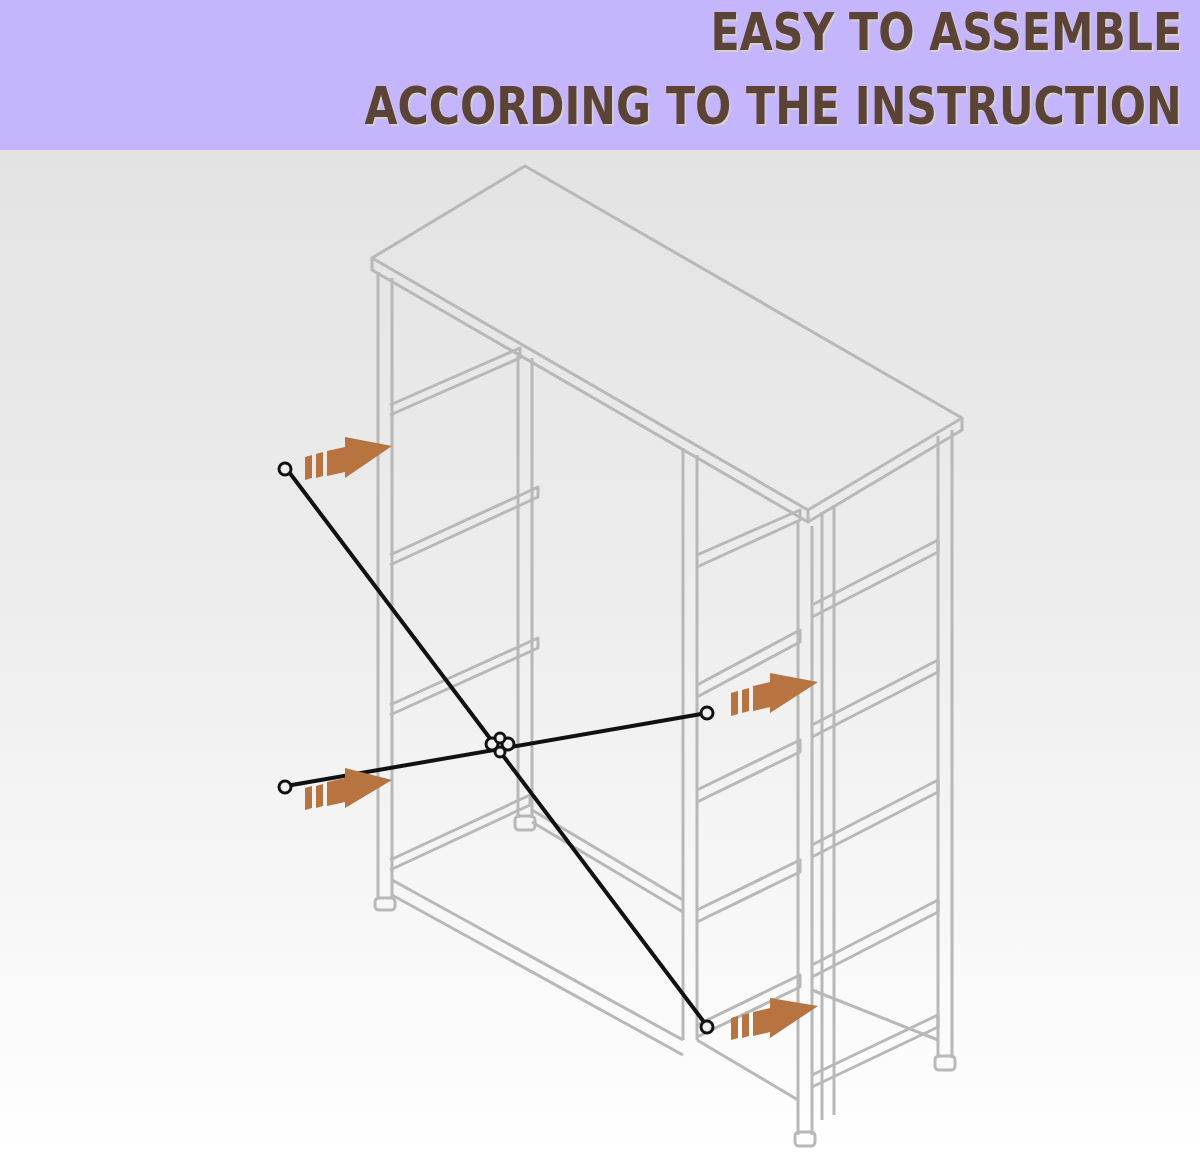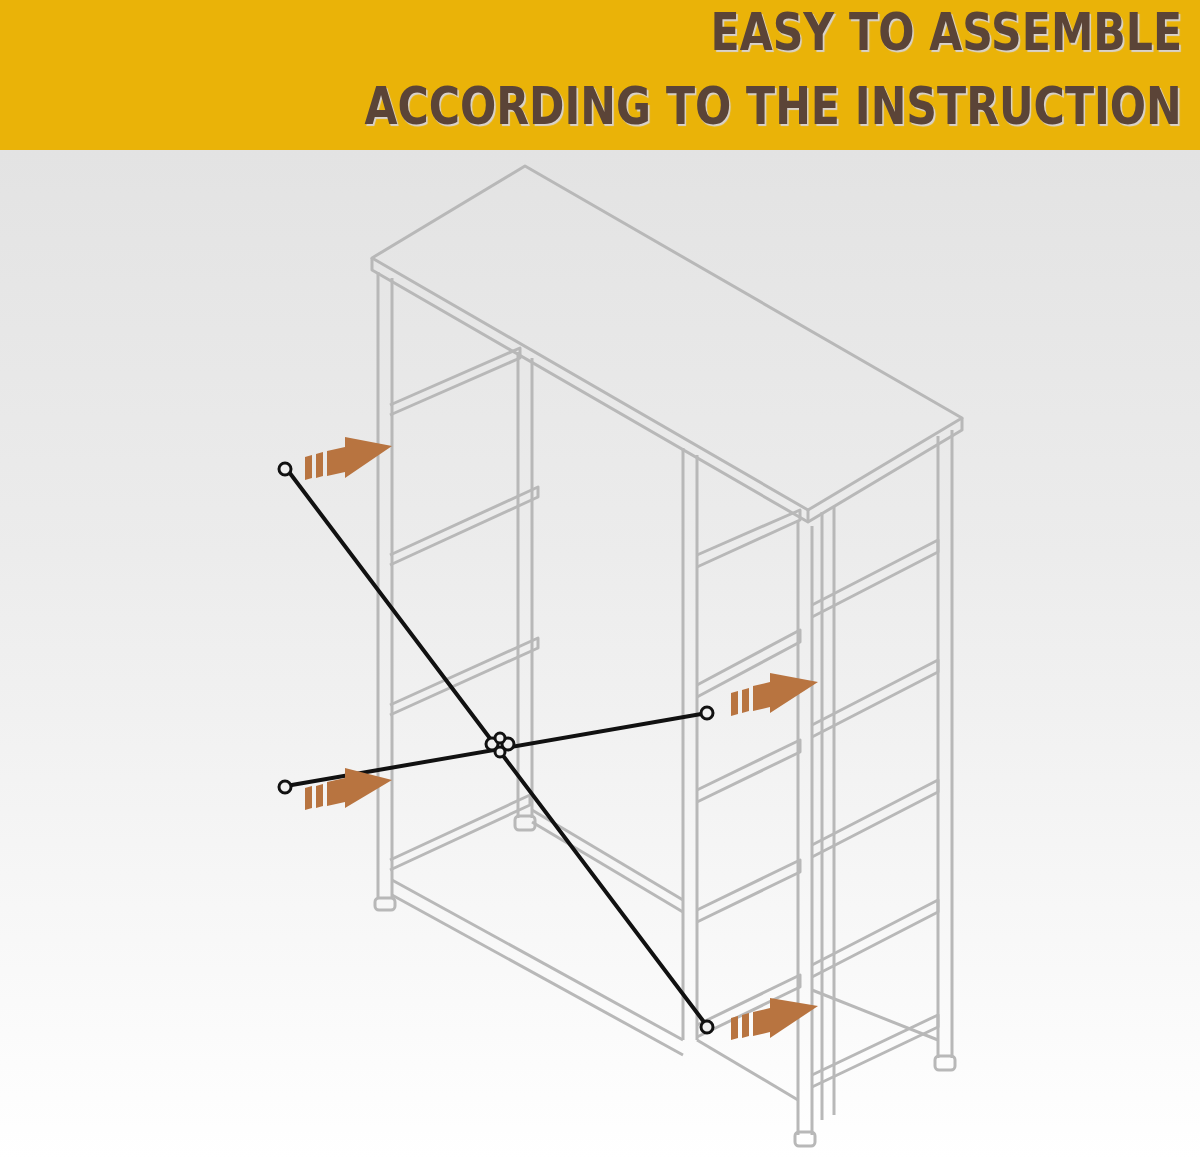--- a/index.html
+++ b/index.html
@@ -1,17 +1,17 @@
 <!DOCTYPE html>
 <html><head>
 <meta charset="utf-8">
 <style>
   html, body { margin: 0; padding: 0; }
   body { width: 1200px; height: 1160px; background: #ffffff; overflow: hidden; position: relative; font-family: "Liberation Sans", sans-serif; }
-  .header { position: absolute; left: 0; top: 0; width: 1200px; height: 150px; background: #eab308; }
+  .header { position: absolute; left: 0; top: 0; width: 1200px; height: 150px; background: #c4b5fd; }
   .title-line { position: absolute; right: 18px; font-family: "DejaVu Sans", sans-serif; font-weight: bold; color: #5b4437; letter-spacing: 0px; text-shadow: 2px 2px 1px #d8d2cc; white-space: nowrap; transform-origin: right center; }
   .title-1 { top: 2px; font-size: 52px; transform: scaleX(0.82); }
   .title-2 { top: 76px; font-size: 52px; transform: scaleX(0.82); }
   .stage { position: absolute; left: 0; top: 150px; width: 1200px; height: 1010px; background: linear-gradient(to bottom, #e3e3e3 0%, #ececec 40%, #f7f7f7 75%, #ffffff 100%); }
   svg { position: absolute; left: 0; top: 0; }
 </style>
 </head>
 <body>
 
 <div class="header">

